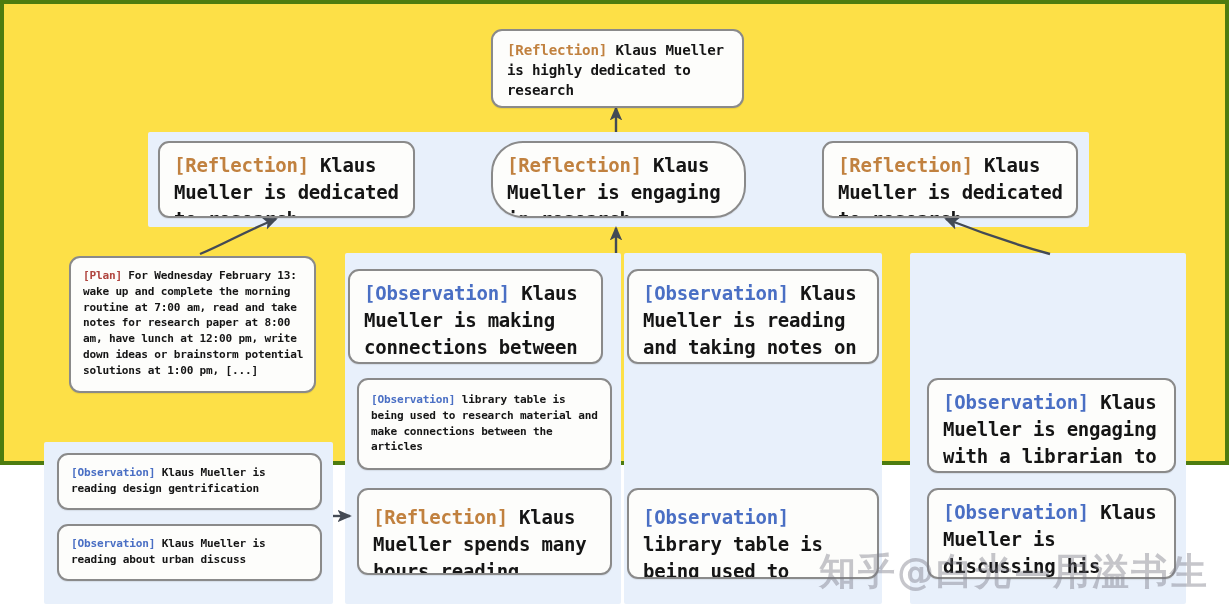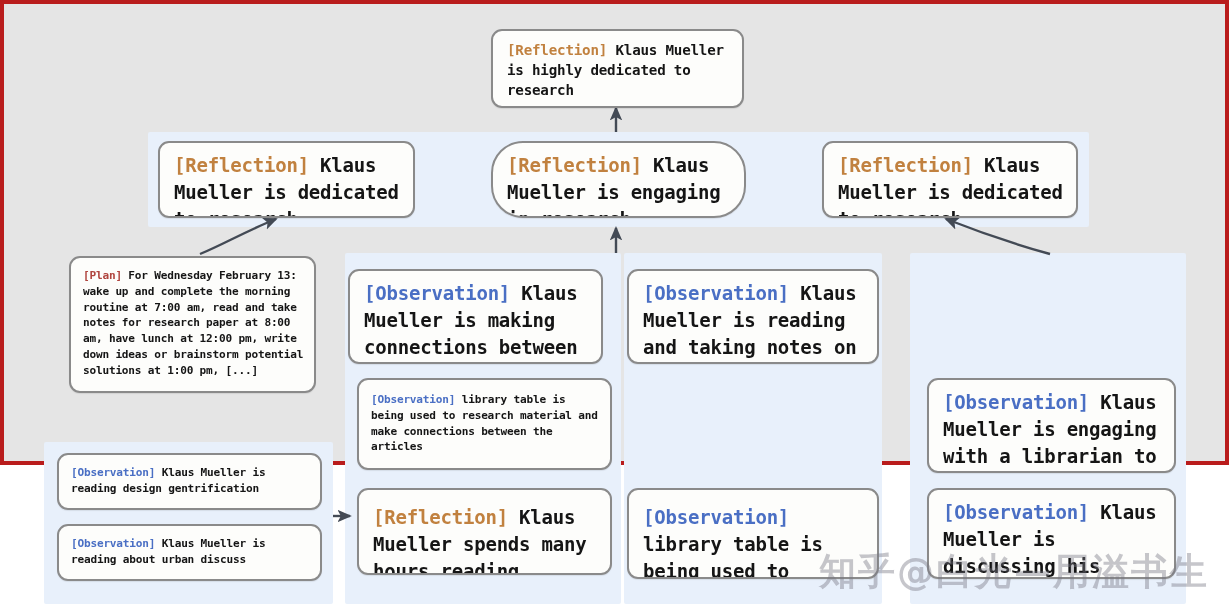--- a/index.html
+++ b/index.html
@@ -8,22 +8,22 @@
     width: 1229px;
     height: 608px;
     overflow: hidden;
     background: #ffffff;
   }
 
   #canvas {
     position: relative;
     width: 1229px;
     height: 465px;
-    background: #e5e5e5;
-    border: 4px solid #b91c1c;
+    background: #fde047;
+    border: 4px solid #4d7c0f;
     font-family: "DejaVu Sans Mono", "Liberation Mono", monospace;
   }
 
   
   .band {
     position: absolute;
     background: #e8f0fb;
     border-radius: 2px;
   }
 

